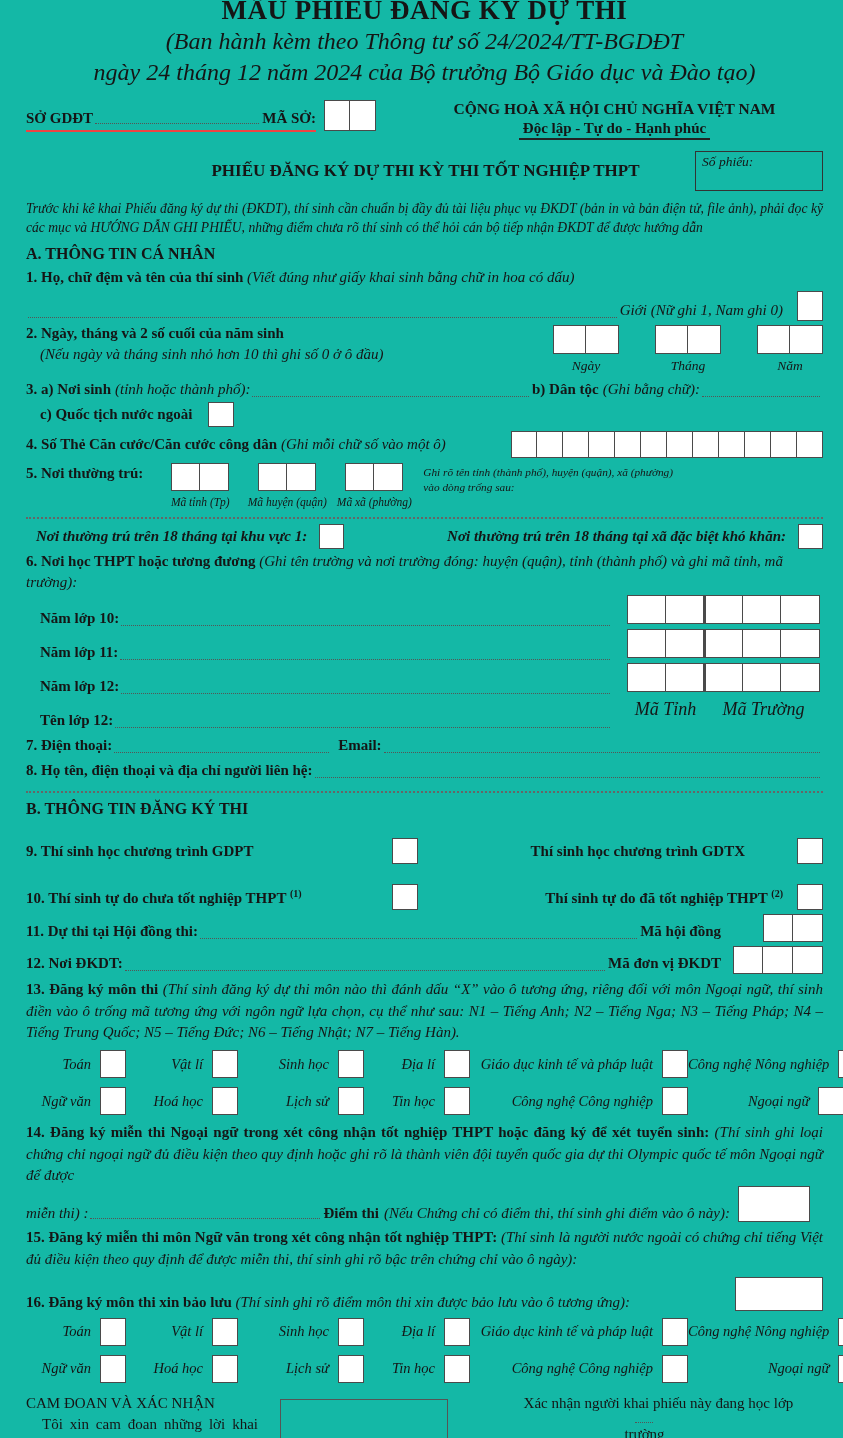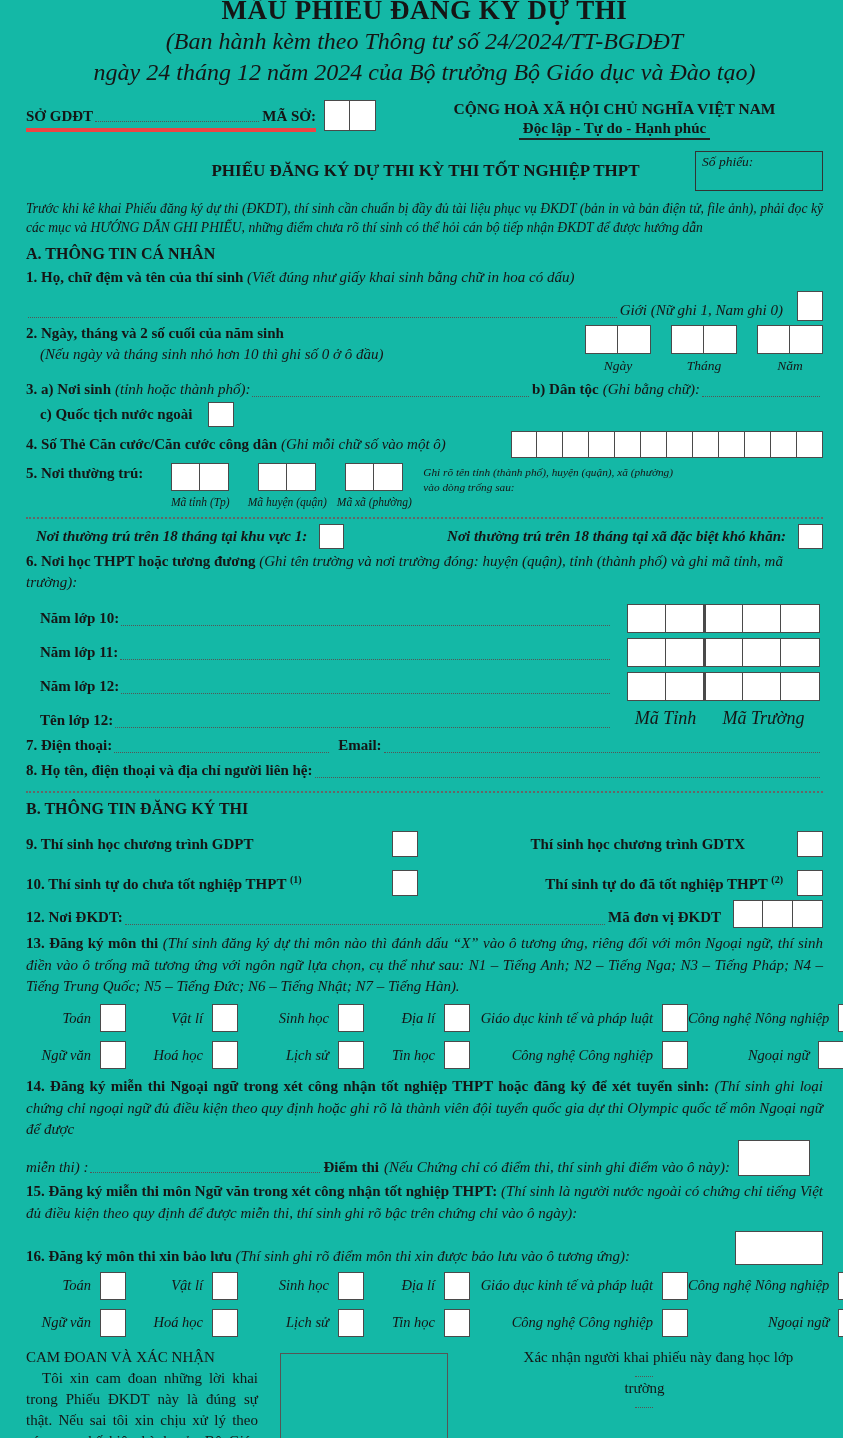--- a/index.html
+++ b/index.html
@@ -11,21 +11,21 @@
   }
   .b  { font-weight:bold; }
   .i  { font-style:italic; }
   .nowrap { white-space:nowrap; }
 
   .doc-title { font-size:27px; font-weight:bold; text-align:center; margin-top:-5px; letter-spacing:.5px; }
   .doc-sub   { font-size:24px; font-style:italic; text-align:center; line-height:1.28; }
 
   .hdr-row { display:flex; margin-top:13px; align-items:flex-start; }
   .hdr-left { display:flex; align-items:flex-end; }
-  .hdr-left-inner { display:flex; align-items:flex-end; border-bottom:4px solid #ef4444; padding-bottom:3px; width:290px; }
+  .hdr-left-inner { display:flex; align-items:flex-end; border-bottom:2px solid #ef4444; padding-bottom:3px; width:290px; }
   .hdr-cells { margin-left:8px; margin-bottom:1px; }
   .hdr-right { flex:1; text-align:center; padding-left:30px; }
   .motto2 { display:inline-block; border-bottom:2px solid #222; padding:0 4px 1px; margin-top:2px; }
 
   .formtitle-row { display:flex; align-items:center; margin-top:11px; }
   .formtitle { flex:1; text-align:center; font-weight:bold; font-size:17px; padding-left:130px; }
   .formno-box { width:128px; height:40px; border:1.7px solid #333; font-style:italic; font-size:13.5px; padding:2px 6px; }
 
   .intro { font-style:italic; font-size:13.6px; line-height:1.4; text-align:justify; margin-top:8px; }
 
@@ -41,48 +41,48 @@
   .bx.keep  { width:88px; height:34px; }
   .cells { display:flex; }
   .cells .bx { border-left-width:0; }
   .cells .bx:first-child { border-left-width:1.7px; }
   .cells .bx.thick { border-left-width:2.6px; }
 
   .item { margin-top:4px; line-height:1.4; }
 
   .dob-wrap { display:flex; margin-top:2px; }
   .dob-left { flex:1; }
-  .dob-groups { display:flex; gap:20px; padding-top:2px; }
+  .dob-groups { display:flex; gap:36px; padding-top:2px; }
   .dob-g { display:flex; flex-direction:column; align-items:center; }
   .dob-g .bx { width:33px; height:29px; }
   .dob-lbl { font-style:italic; font-size:13.5px; margin-top:3px; }
 
   .res-row { display:flex; align-items:flex-start; margin-top:5px; }
   .res-groups { display:flex; gap:17px; margin-left:22px; }
   .res-g { display:flex; flex-direction:column; align-items:center; width:70px; }
   .res-g .bx { width:29px; height:28px; }
   .res-lbl { font-style:italic; font-size:11.5px; margin-top:3px; white-space:nowrap; }
   .res-note { font-style:italic; font-size:11.3px; line-height:1.3; margin-left:14px; width:268px; padding-top:2px; }
 
   .dotsep { border-top:2px dotted #666; margin:7px 0 5px; }
 
   .kv-row { display:flex; align-items:center; font-weight:bold; font-style:italic; }
   .kv-row .bx { width:25px; height:25px; margin-left:12px; }
 
-  .school-wrap { display:flex; margin-top:2px;align-items:flex-end; }
+  .school-wrap { display:flex; margin-top:2px; }
   .school-lines { flex:1; padding-right:14px; }
   .school-lines .row { height:34px; }
   .school-codes { width:196px; }
   .school-codes .cells { margin-bottom:5px; }
   .school-codes .bx { width:38.5px; height:29px; }
   .code-lbls { display:flex; font-style:italic; font-size:18px; }
   .code-lbls span:first-child { width:77px; text-align:center; }
   .code-lbls span:last-child  { flex:1; text-align:center; }
 
-  .brow { display:flex; align-items:center; margin-top:13px; }
+  .brow { display:flex; align-items:center; margin-top:20px; }
   .brow .pair { display:flex; align-items:center; }
   .brow .bx { margin-left:14px; width:26px; height:26px; }
   .sup { font-size:10px; vertical-align:super; }
 
   .code-slot { width:92px; display:flex; justify-content:flex-end; margin-left:10px; }
   .code-slot .bx { width:30px; height:28px; }
 
   .subgrid { display:grid; grid-template-columns:100px 112px 126px 106px 218px 1fr; row-gap:9px; margin:7px 0 3px; }
   .subcell { display:flex; justify-content:flex-end; align-items:center; gap:9px; }
   .subcell .lbl { font-style:italic; white-space:nowrap; font-size:14.5px; }
@@ -334,20 +334,31 @@
     <div class="pair" style="width:392px">
       <span class="b"><span>10. Thí sinh tự do chưa tốt nghiệp THPT</span> <span class="sup">(1)</span></span>
       <div class="bx" style="margin-left:auto"></div>
     </div>
     <div class="pair" style="margin-left:auto">
       <span class="b"><span>Thí sinh tự do đã tốt nghiệp THPT</span> <span class="sup">(2)</span></span>
       <div class="bx" style="margin-left:14px"></div>
     </div>
   </div>
 
+  <div class="item row">
+    <span class="b nowrap">11. Dự thi tại Hội đồng thi:</span>
+    <span class="leader"></span>
+    <span class="b nowrap">Mã hội đồng</span>
+    <div class="code-slot">
+      <div class="cells">
+          <div class="bx"></div>
+          <div class="bx"></div>
+        </div>
+    </div>
+  </div>
 
   <div class="item row">
     <span class="b nowrap">12. Nơi ĐKDT:</span>
     <span class="leader"></span>
     <span class="b nowrap">Mã đơn vị ĐKDT</span>
     <div class="code-slot">
       <div class="cells">
           <div class="bx"></div>
           <div class="bx"></div>
           <div class="bx"></div>

